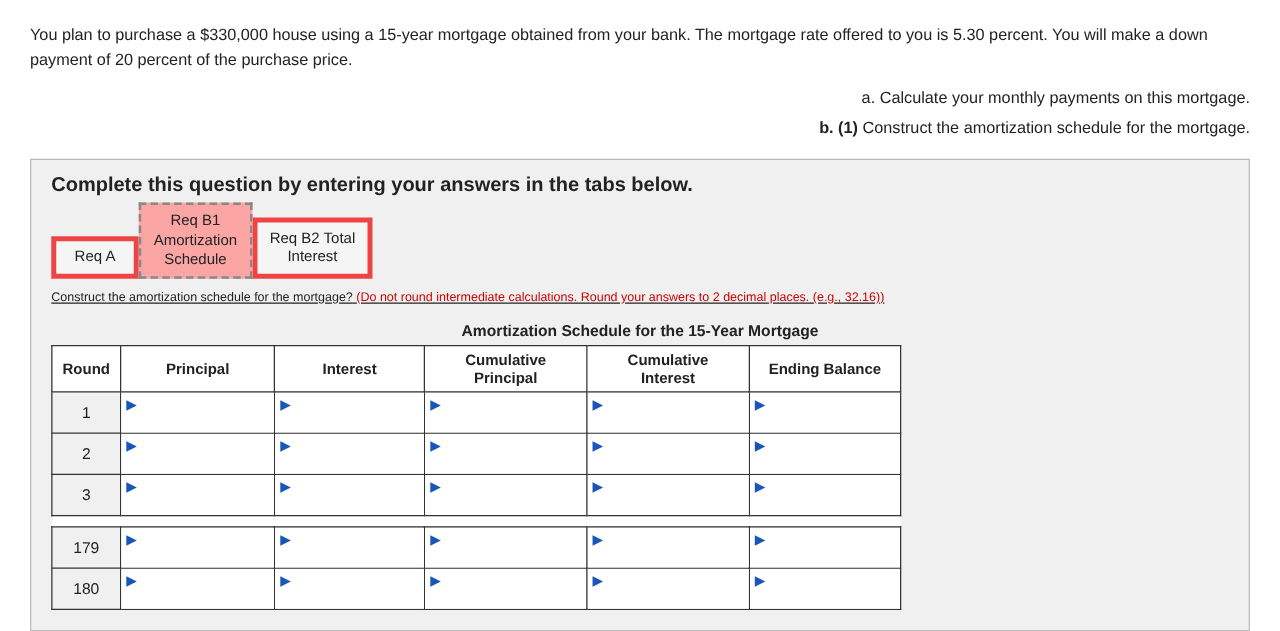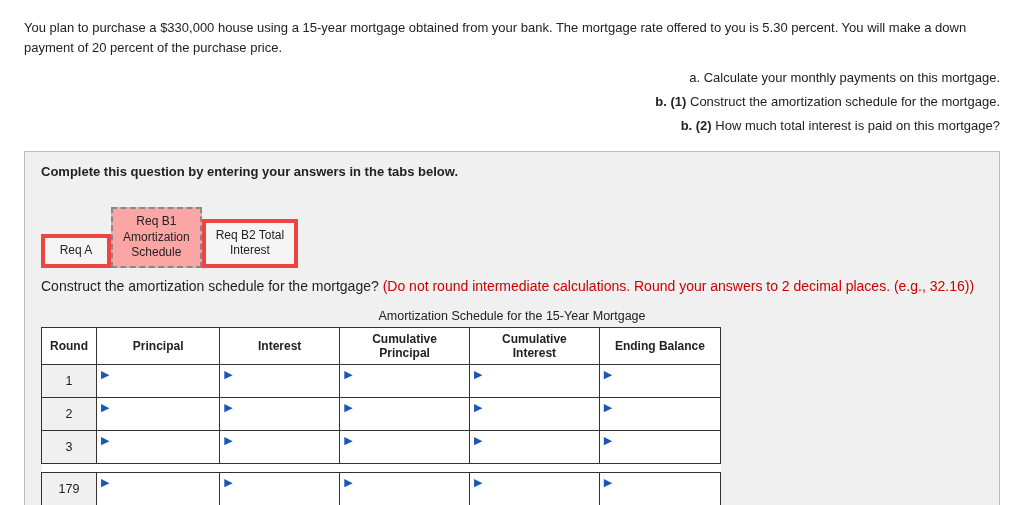--- a/index.html
+++ b/index.html
@@ -15,22 +15,22 @@
     .questions { margin-bottom: 14px; line-height: 1.7; }
     .questions p { margin-bottom: 2px; text-align: right; }
     .complete-box {
       border: 1px solid #bbb;
       background: #f0f0f0;
       padding: 12px 16px 16px 16px;
       margin-bottom: 14px;
     }
     .complete-box .complete-label {
       font-weight: bold;
-      font-size: 13px;
-      margin-bottom: 28px;
+      font-size: 16px;
+      margin-bottom: 4px;
     }
     .tabs-row {
       display: flex;
       align-items: flex-end;
       gap: 0;
       margin-bottom: 0;
     }
     .tab {
       border: 4px solid #ef4444;
       padding: 5px 10px;
@@ -43,34 +43,35 @@
     }
     .tab.active {
       border: 2px dashed #888;
       background: #fca5a5;
       font-weight: normal;
     }
     .tab:not(.active) {
       background: #f5f5f5;
     }
     .construct-text {
-      font-size: 14px;
+      font-size: 10px;
       margin-top: 8px;
       line-height: 1.5;
       color: #222;
+      text-decoration: underline;
     }
     .construct-text .do-not-round {
       color: #c00;
     }
     .amort-table-container {
       margin-top: 12px;
     }
     .amort-title {
       text-align: center;
-      font-weight: normal;
+      font-weight: bold;
       font-size: 12.5px;
       margin-bottom: 4px;
     }
     table {
       border-collapse: collapse;
       width: 680px;
       font-size: 12.5px;
     }
     table th, table td {
       border: 1px solid #333;
@@ -114,21 +115,20 @@
     }
   </style>
 </head>
 <body>
 
 <p class="intro-text">You plan to purchase a $330,000 house using a 15-year mortgage obtained from your bank. The mortgage rate offered to you is 5.30 percent. You will make a down payment of 20 percent of the purchase price.</p>
 
 <div class="questions">
   <p>a. Calculate your monthly payments on this mortgage.</p>
   <p><strong>b. (1)</strong> Construct the amortization schedule for the mortgage.</p>
-  <p><strong>b. (2)</strong> How much total interest is paid on this mortgage?</p>
 </div>
 
 <div class="complete-box">
   <div class="complete-label">Complete this question by entering your answers in the tabs below.</div>
 
   <div class="tabs-row">
     <div class="tab">
       <span>Req A</span>
     </div>
     <div class="tab active">

